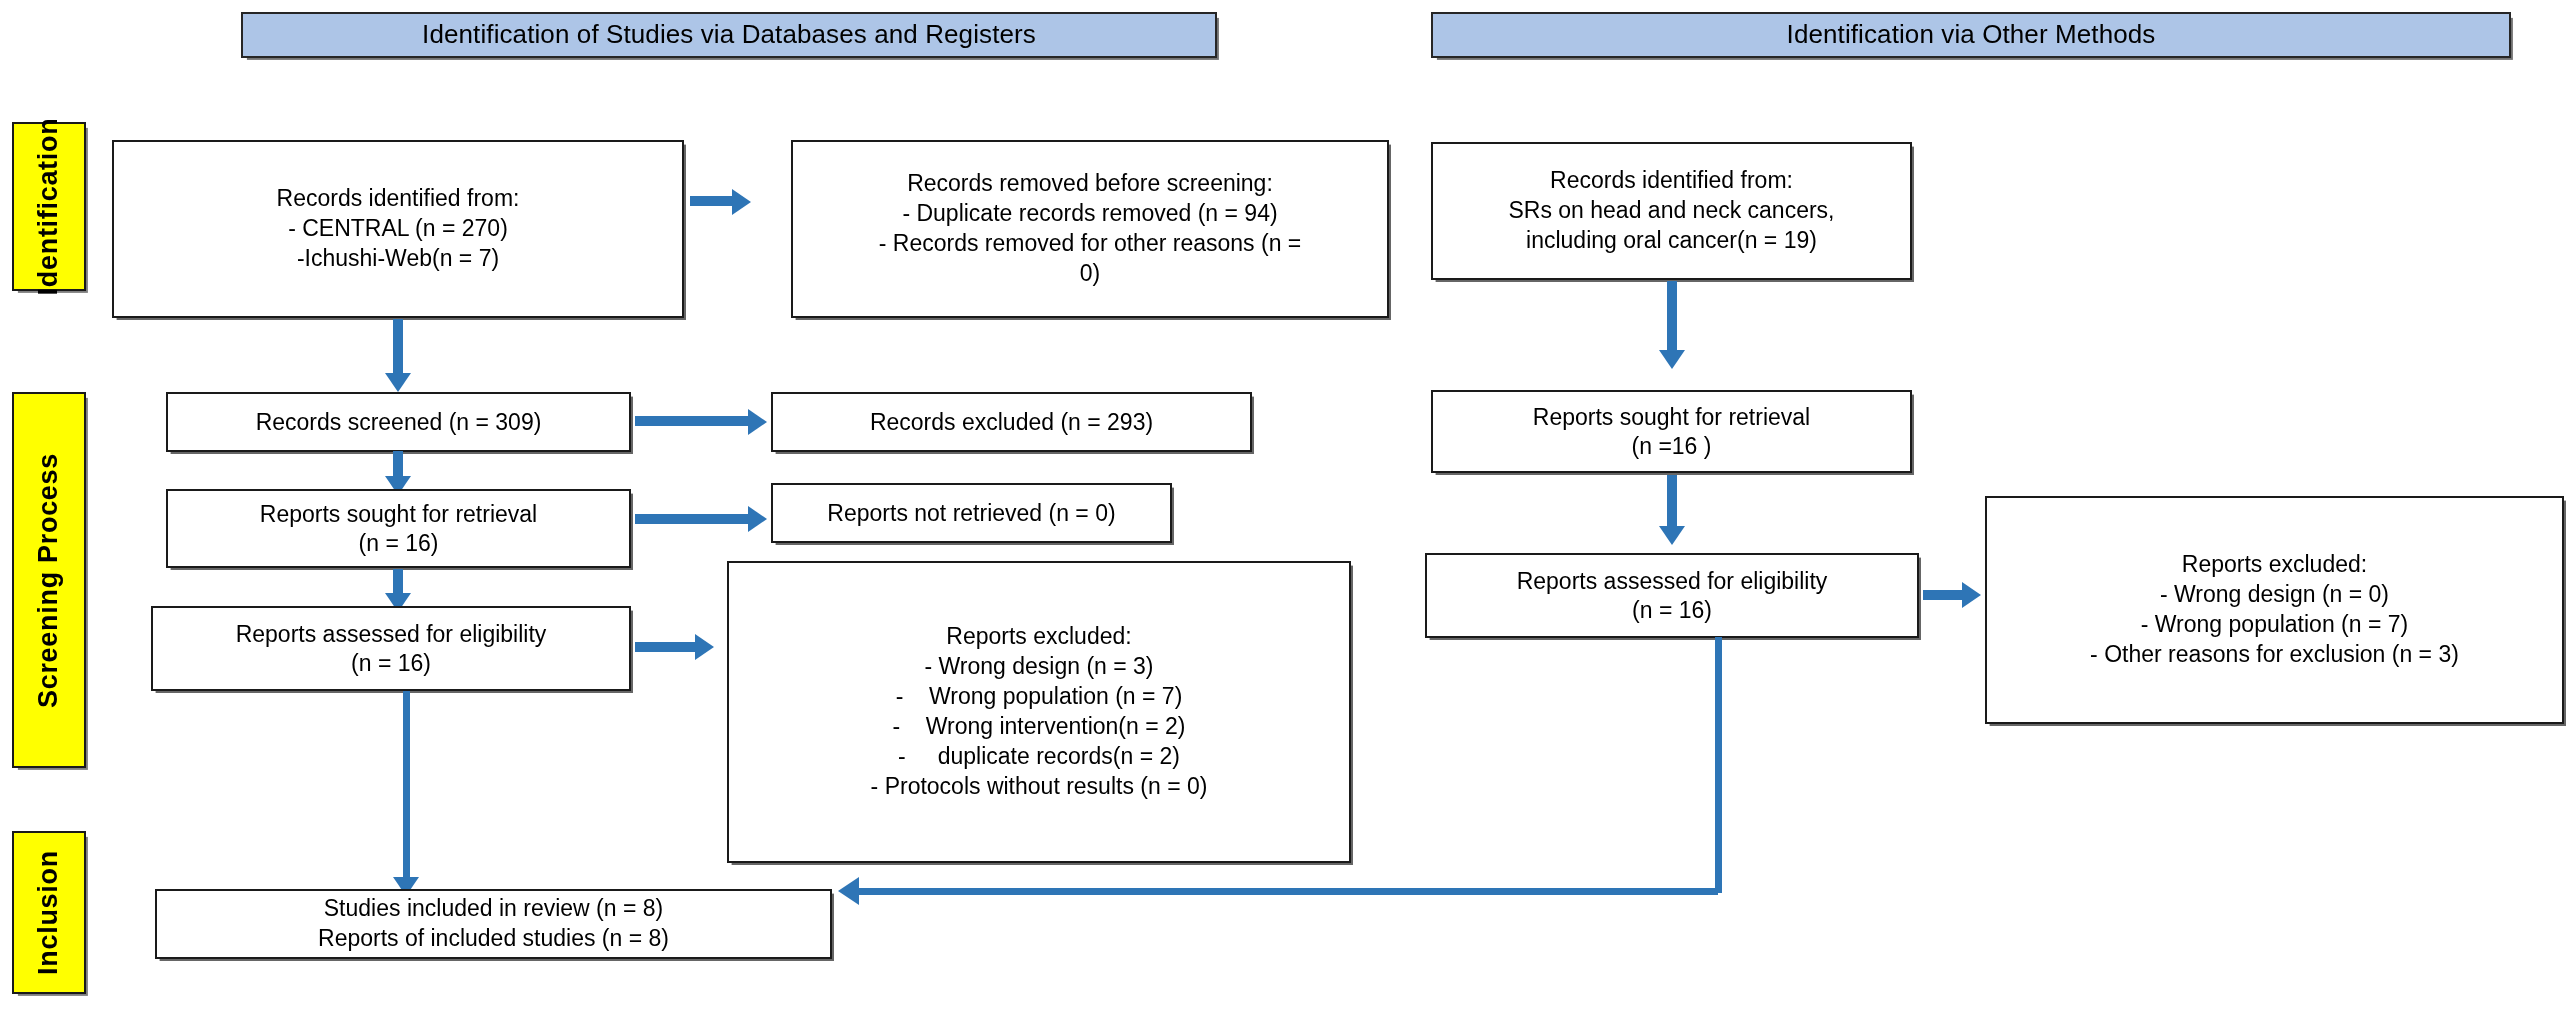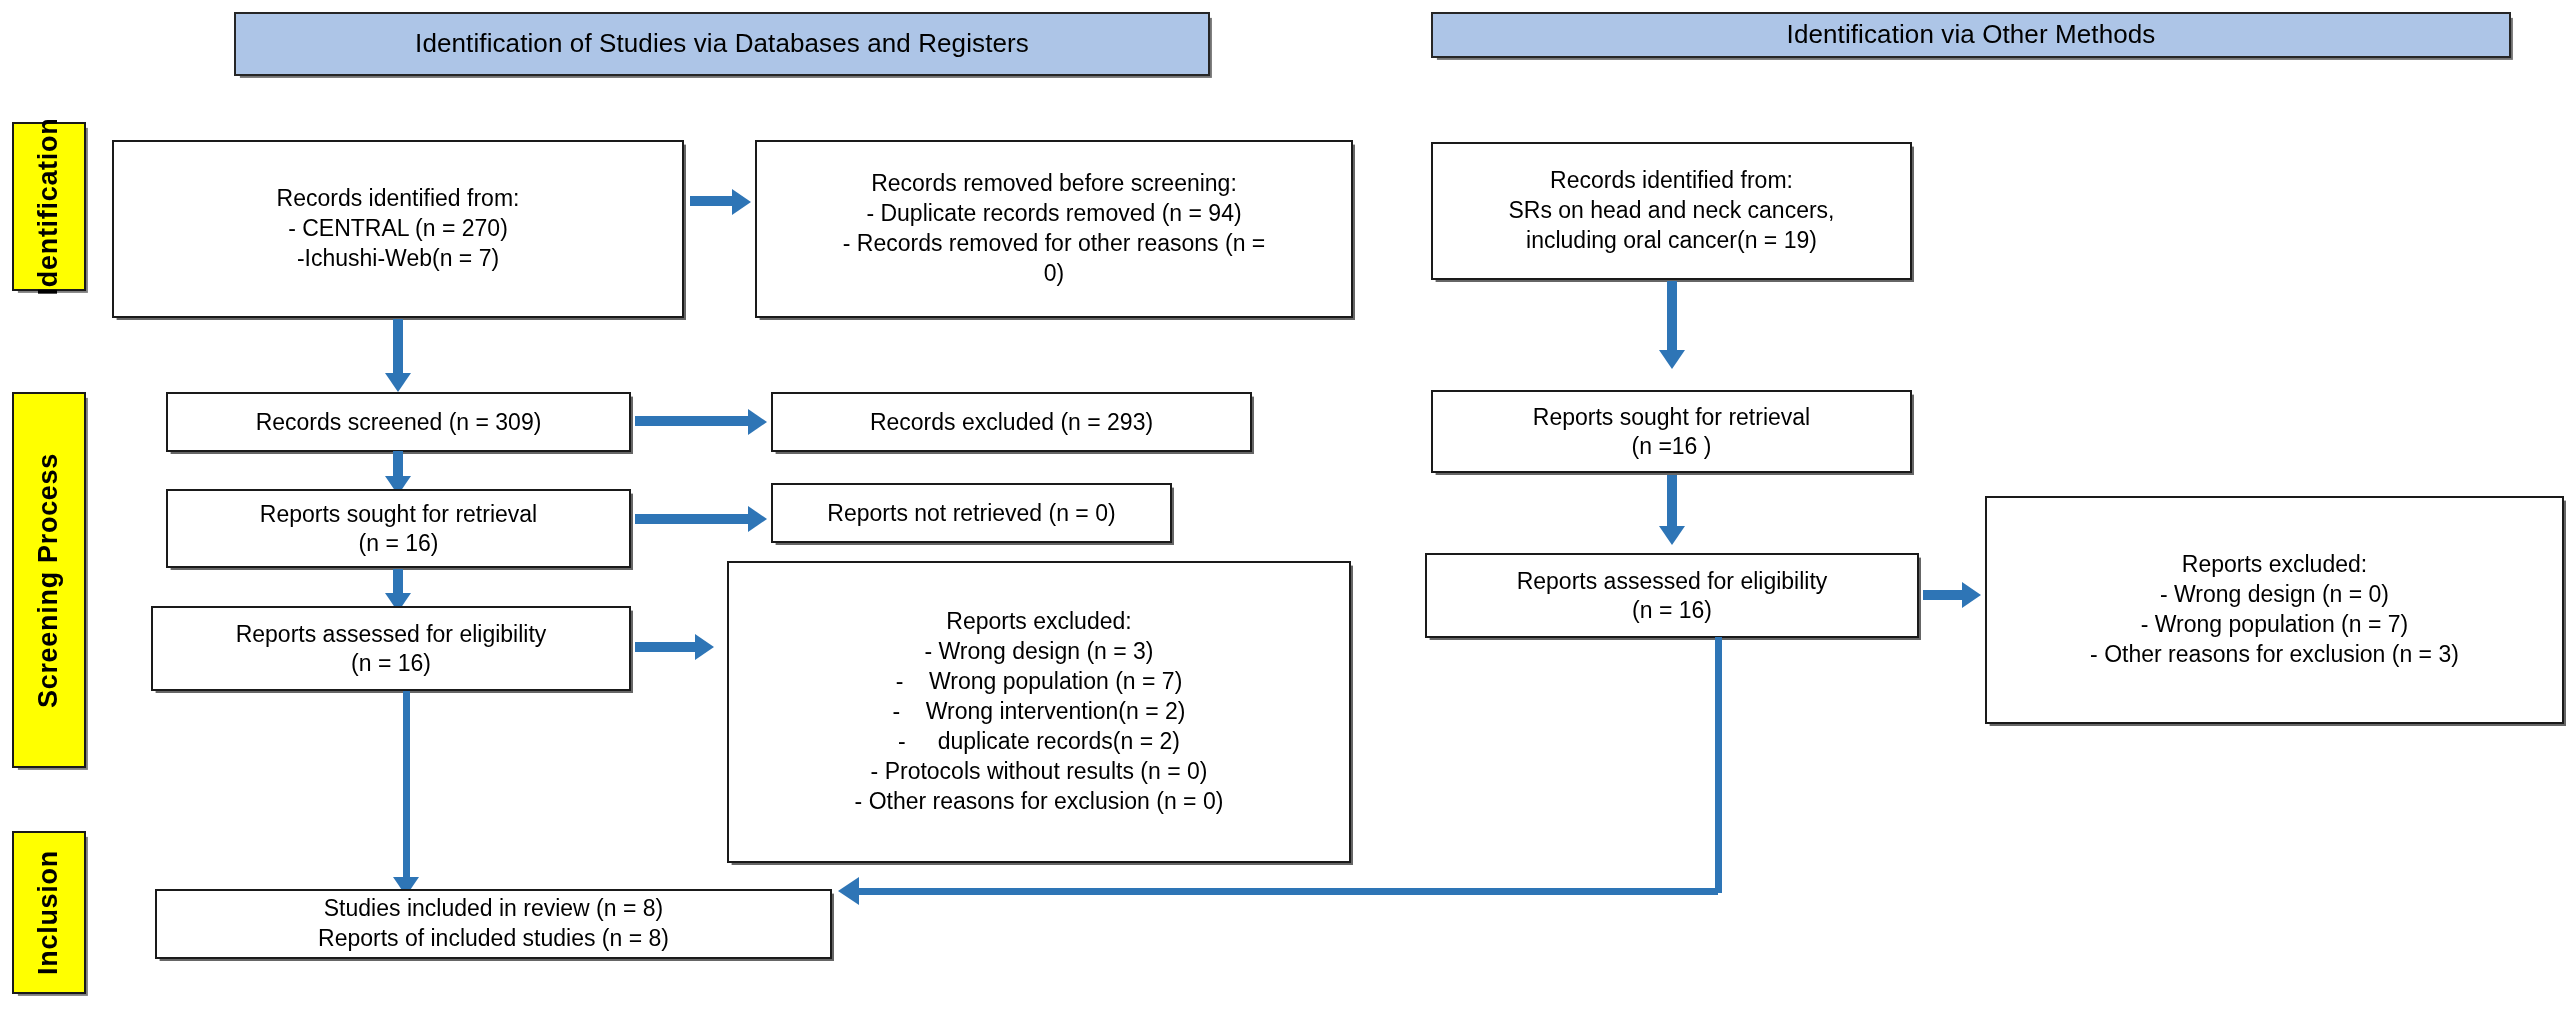--- a/index.html
+++ b/index.html
@@ -101,21 +101,21 @@
     border-top: 14.3px solid transparent;
     border-bottom: 14.3px solid transparent;
     border-right: 21px solid #2e75b6;
   }
 </style>
 </head>
 <body>
 
 <div id="stage">
 
-  <div class="abs banner" style="left:234px; top:11.7px; width:976px; height:64px;">
+  <div class="abs banner" style="left:241px; top:11.7px; width:976px; height:46px;">
     <span>Identification of Studies via Databases and Registers</span>
   </div>
 
   <div class="abs banner" style="left:1431px; top:11.7px; width:1080px; height:46px;">
     <span>Identification via Other Methods</span>
   </div>
 
   <div class="abs stagelabel" style="left:11.7px; top:122px; width:74px; height:169px;">
     <span>Identification</span>
   </div>
@@ -130,21 +130,21 @@
 
   <div class="abs box" style="left:112px; top:140px; width:572px; height:178px;">
     <div class="line">Records identified from:</div>
     <div class="line">- CENTRAL (n = 270)</div>
     <div class="line">-Ichushi-Web(n = 7)</div>
   </div>
 
   <div class="abs conn-h" style="left:690px; top:196px; width:43px; height:10.4px;"></div>
   <div class="abs arrow-right" style="left:732px; top:189px;"></div>
 
-  <div class="abs box" style="left:755px; top:140px; width:598px; height:178px;">
+  <div class="abs box" style="left:791px; top:140px; width:598px; height:178px;">
     <div class="line">Records removed before screening:</div>
     <div class="line">- Duplicate records removed (n = 94)</div>
     <div class="line">- Records removed for other reasons (n =</div>
     <div class="line">0)</div>
   </div>
 
   <div class="abs conn-v" style="left:393px; top:319px; width:10.4px; height:57px;"></div>
   <div class="abs arrow-down" style="left:385px; top:373px;"></div>
 
   <div class="abs box compact" style="left:166px; top:392px; width:465px; height:60px;">
@@ -184,21 +184,20 @@
   <div class="abs conn-h" style="left:635px; top:642px; width:62px; height:10.4px;"></div>
   <div class="abs arrow-right" style="left:695px; top:634px;"></div>
 
   <div class="abs box" style="left:727px; top:561px; width:624px; height:302px;">
     <div class="line">Reports excluded:</div>
     <div class="line">- Wrong design (n = 3)</div>
     <div class="line">-    Wrong population (n = 7)</div>
     <div class="line">-    Wrong intervention(n = 2)</div>
     <div class="line">-     duplicate records(n = 2)</div>
     <div class="line">- Protocols without results (n = 0)</div>
-    <div class="line">- Other reasons for exclusion (n = 0)</div>
   </div>
 
   <div class="abs conn-v" style="left:403px; top:691px; width:6.5px; height:189px;"></div>
   <div class="abs arrow-down" style="left:393px; top:877px;"></div>
 
   <div class="abs box" style="left:155px; top:889px; width:677px; height:70px;">
     <div class="line">Studies included in review (n = 8)</div>
     <div class="line">Reports of included studies (n = 8)</div>
   </div>
 

